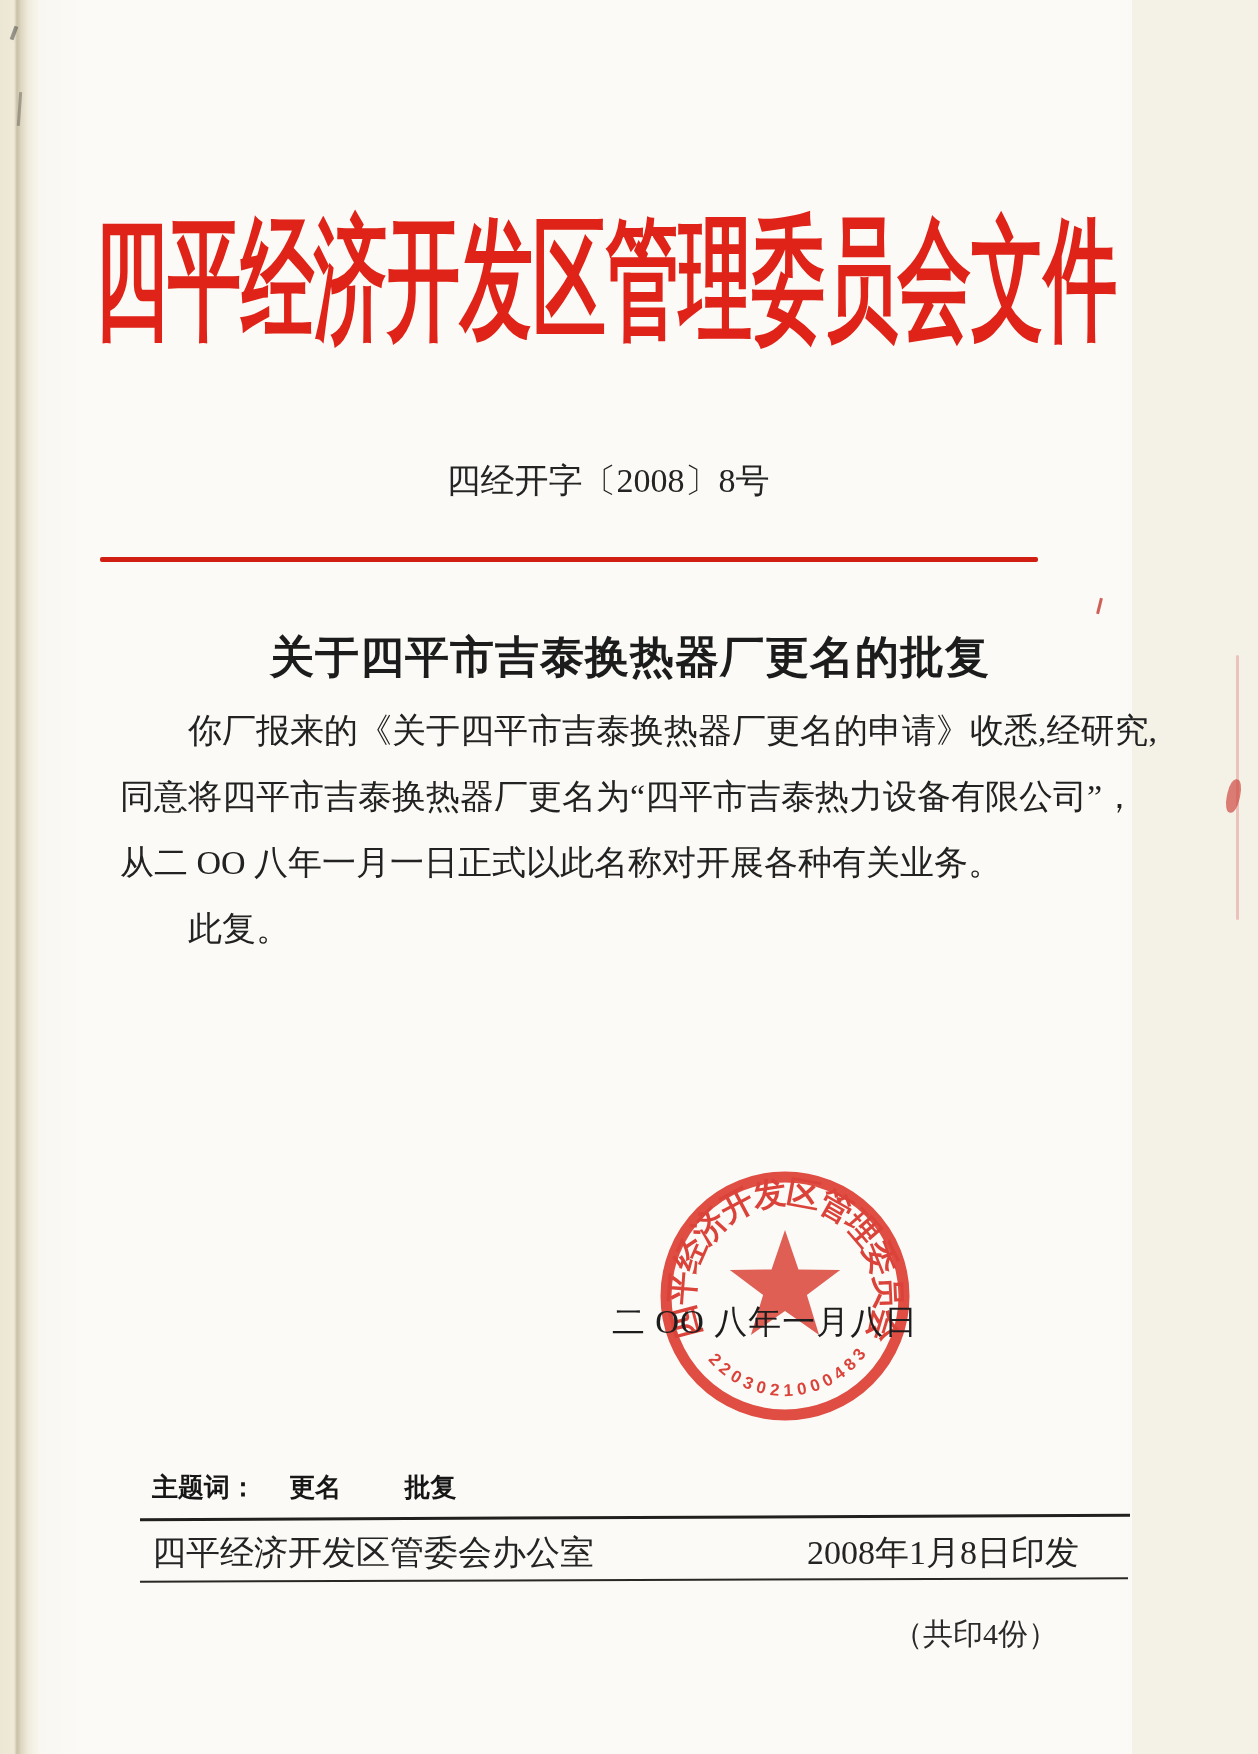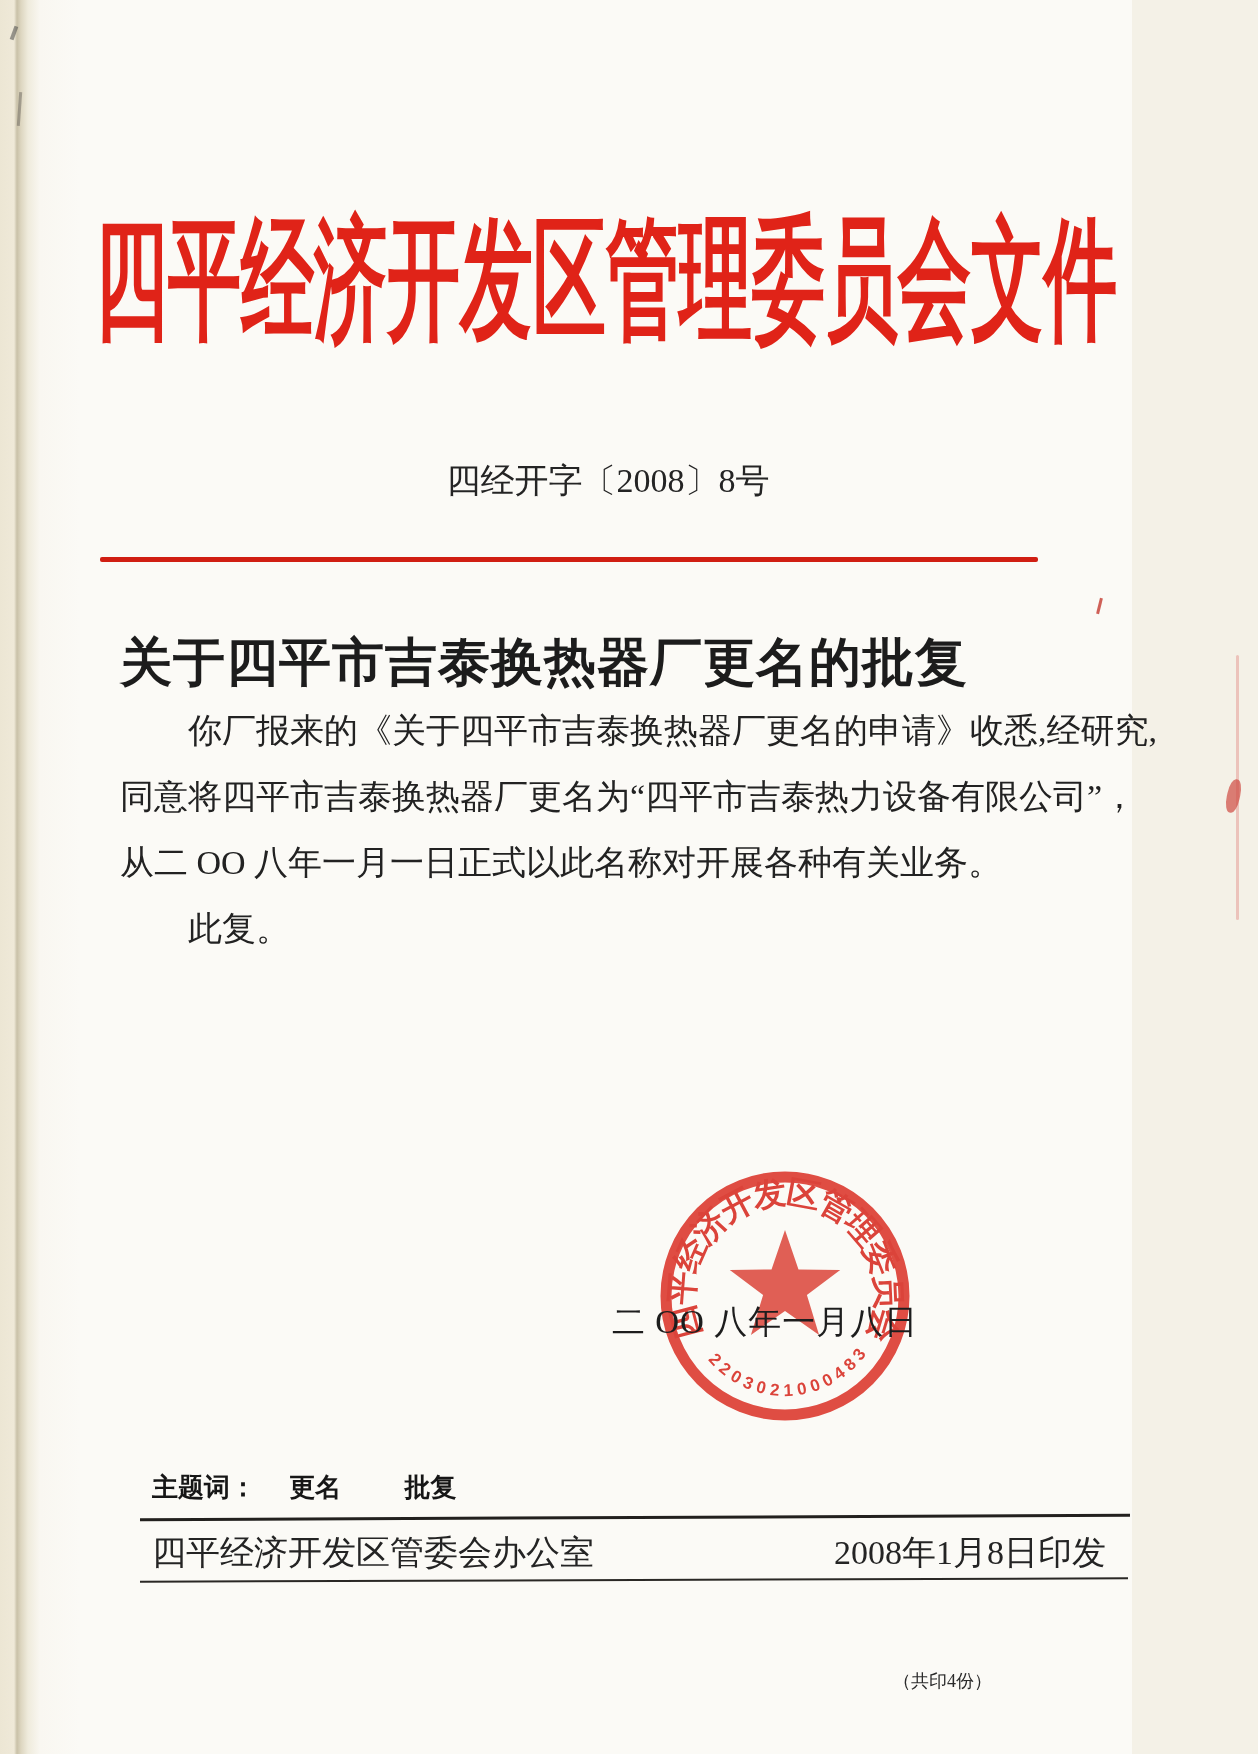--- a/index.html
+++ b/index.html
@@ -26,22 +26,22 @@
   }
   .doc-number{
     left:88px;top:458px;width:1040px;text-align:center;
     font-size:34px;color:#242424;white-space:nowrap;
   }
   .red-rule{
     left:100px;top:557px;width:938px;height:5px;
     background:#d01e12;border-radius:2px;
   }
   .doc-title{
-    left:120px;top:628px;width:1020px;
-    font-size:52px;font-weight:bold;color:#1c1c1c;white-space:nowrap;
+    left:120px;top:628px;width:1020px;text-align:center;
+    font-size:44px;font-weight:bold;color:#1c1c1c;white-space:nowrap;
     font-family:"Liberation Sans","DejaVu Sans",sans-serif;
     letter-spacing:1px;
   }
   .body-block{
     left:120px;top:698px;width:1075px;
     font-size:34px;line-height:66px;color:#222;
   }
   .body-line{white-space:nowrap;}
   .indent{padding-left:68px;}
   
@@ -52,23 +52,23 @@
   }
   
   .keywords{
     left:152px;top:1470px;font-size:26px;font-weight:bold;color:#161616;
     font-family:Liberation Sans, sans-serif;white-space:nowrap;
   }
   .keywords .kw-label{margin-right:26px;}
   .keywords .kw-item{margin-right:56px;}
   .hline-1{left:140px;top:1516px;width:990px;height:3px;background:#22201e;transform:rotate(-0.25deg);}
   .footer-office{left:152px;top:1530px;font-size:34px;color:#242424;white-space:nowrap;}
-  .footer-printdate{left:807px;top:1530px;font-size:34px;color:#242424;white-space:nowrap;margin-left:27px;}
+  .footer-printdate{left:807px;top:1530px;font-size:34px;color:#242424;white-space:nowrap;}
   .hline-2{left:140px;top:1579px;width:988px;height:2px;background:#2a2825;transform:rotate(-0.2deg);}
-  .copies-note{left:893px;top:1669px;font-size:18px;color:#2a2a2a;white-space:nowrap;}
+  .copies-note{left:893px;top:1614px;font-size:30px;color:#2a2a2a;white-space:nowrap;}
   
   .artifact-streak{left:1236px;top:655px;width:3px;height:265px;background:rgba(226,128,122,.4);border-radius:2px;}
   .artifact-blotch{left:1227px;top:779px;width:13px;height:34px;background:#cf4a42;opacity:.7;border-radius:45%;transform:rotate(12deg);}
   .artifact-redtick{left:1098px;top:598px;width:3px;height:16px;background:#c43a30;opacity:.8;transform:rotate(14deg);}
   .artifact-mark-a{left:12px;top:26px;width:4px;height:14px;background:#4a4a48;opacity:.55;transform:rotate(20deg);}
   .artifact-mark-b{left:18px;top:92px;width:3px;height:34px;background:#5a5650;opacity:.45;transform:rotate(4deg);}
 </style>
 </head>
 <body>
 

